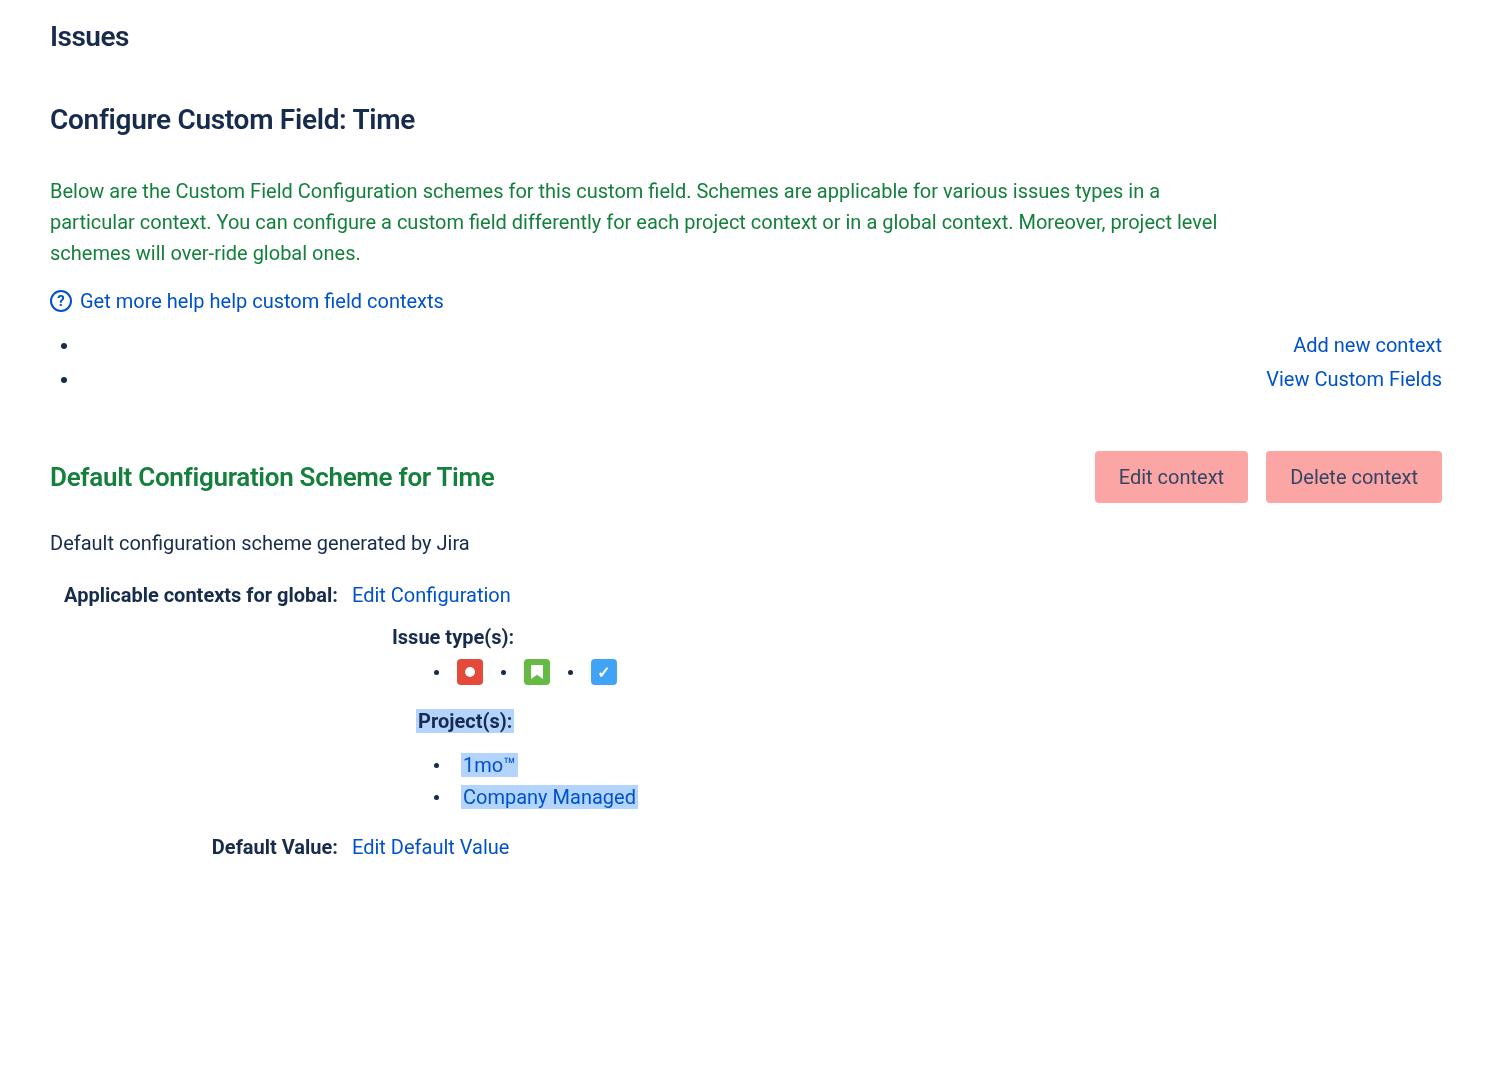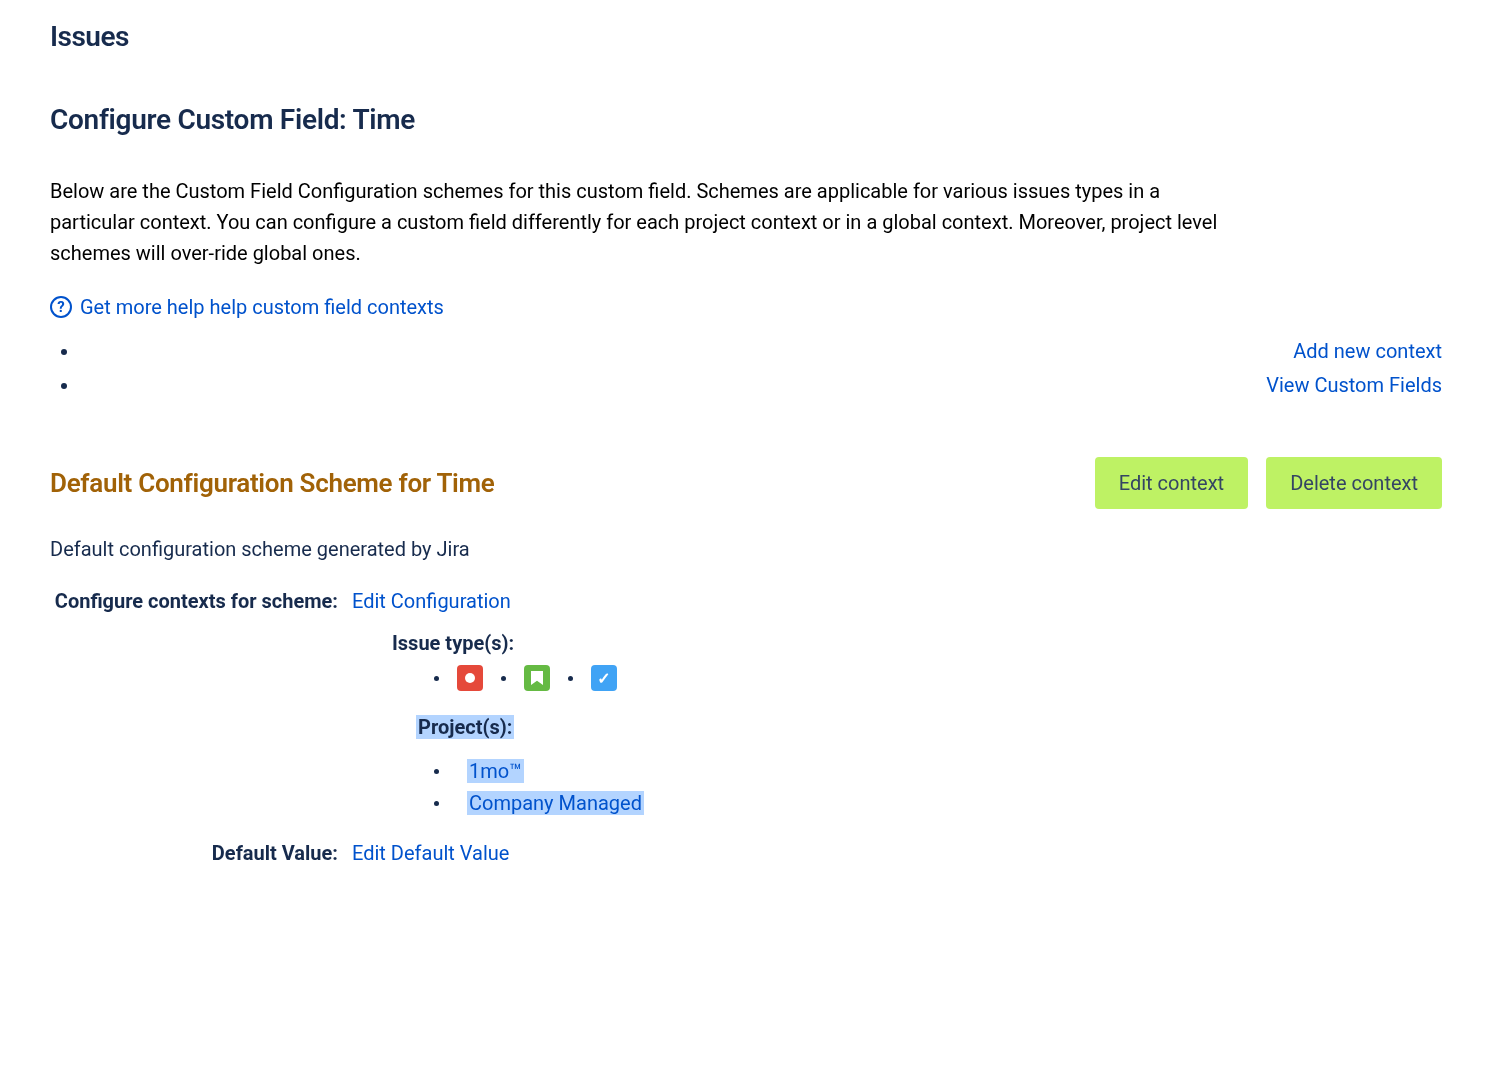--- a/index.html
+++ b/index.html
@@ -24,28 +24,28 @@
     h2.section-title {
       font-size: 28px;
       font-weight: 600;
       color: #172B4D;
       margin-bottom: 40px;
       letter-spacing: -0.3px;
     }
     h2.scheme-title {
       font-size: 26px;
       font-weight: 600;
-      color: #a16207;
+      color: #15803d;
       letter-spacing: -0.3px;
     }
     .description {
       font-size: 20px;
       line-height: 1.55;
-      color: #000000;
-      margin-bottom: 26px;
+      color: #15803d;
+      margin-bottom: 20px;
       max-width: 1180px;
     }
     .help-link-row {
       display: flex;
       align-items: center;
       gap: 8px;
       margin-bottom: 20px;
     }
     .help-icon {
       width: 22px;
@@ -80,21 +80,21 @@
       display: flex;
       justify-content: space-between;
       align-items: center;
       margin-bottom: 28px;
     }
     .scheme-actions {
       display: flex;
       gap: 18px;
     }
     .btn {
-      background: #bef264;
+      background: #fca5a5;
       border: none;
       border-radius: 4px;
       padding: 14px 24px;
       font-size: 20px;
       color: #344563;
       cursor: pointer;
       font-family: inherit;
     }
     .scheme-desc {
       font-size: 20px;
@@ -174,21 +174,21 @@
       font-weight: 900;
     }
     ul.project-list {
       list-style: none;
       padding: 0;
       margin-left: 82px;
     }
     ul.project-list li {
       display: flex;
       align-items: center;
-      gap: 28px;
+      gap: 22px;
       margin-bottom: 8px;
       font-size: 20px;
     }
     ul.project-list li a {
       color: #0052CC;
       text-decoration: none;
       background: #B3D4FF;
       padding: 0 2px;
     }
     .sub-heading-wrap {
@@ -219,21 +219,21 @@
   <h2 class="scheme-title">Default Configuration Scheme for Time</h2>
   <div class="scheme-actions">
     <button class="btn">Edit context</button>
     <button class="btn">Delete context</button>
   </div>
 </div>
 
 <p class="scheme-desc">Default configuration scheme generated by Jira</p>
 
 <div class="config-row">
-  <div class="config-label">Configure contexts for scheme:</div>
+  <div class="config-label">Applicable contexts for global:</div>
   <div class="config-value">
     <a href="#" class="link">Edit Configuration</a>
 
     <div class="sub-heading">Issue type(s):</div>
     <div class="issue-types-row">
       <span class="bullet-dot"></span>
       <span class="it-icon red">
           <span class="it-icon-inner-circle"></span>
         </span>
       <span class="bullet-dot"></span>

